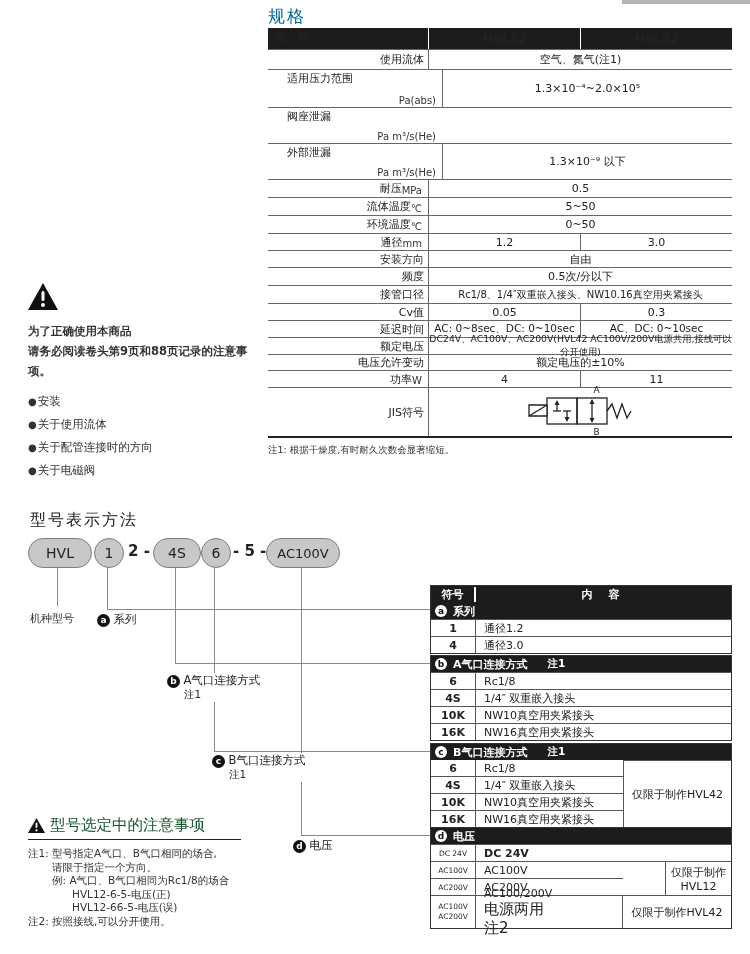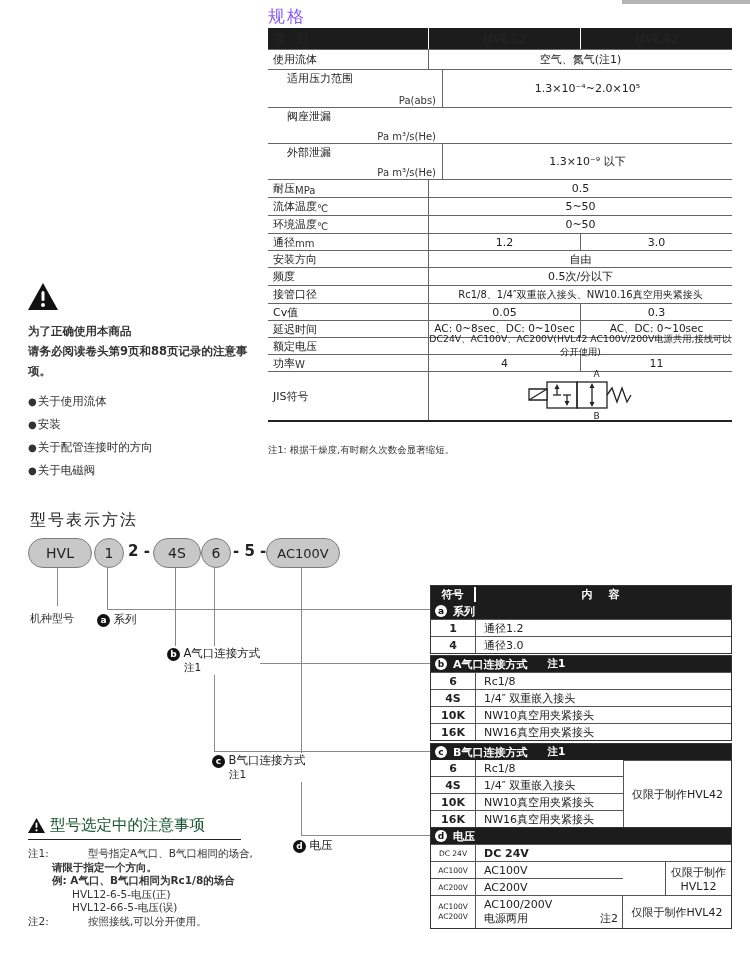--- a/index.html
+++ b/index.html
@@ -2,27 +2,27 @@
 <html><head>
 <meta charset="utf-8">
 <style>
   html,body{margin:0;padding:0;background:#fff;}
   #page{position:relative;width:750px;height:954px;background:#fff;overflow:hidden;
         font-family:"DejaVu Sans","Liberation Sans",sans-serif;color:#2a2a2a;}
   .abs{position:absolute;}
   .line{position:absolute;background:#8a8a8a;z-index:1;}
   .lbl{position:absolute;z-index:2;background:#fff;font-size:11px;color:#333;}
   
-  #spec-title{left:268px;top:5px;font-size:17px;letter-spacing:2px;color:#8b5cf6;}
+  #spec-title{left:268px;top:5px;font-size:17px;letter-spacing:2px;color:#0369a1;}
   #spec{left:268px;top:28px;width:464px;font-size:11px;z-index:2;}
   .srow{display:flex;align-items:stretch;border-bottom:1px solid #666;box-sizing:border-box;}
   .shead{background:#1c1c1c;color:#fff;height:22px;font-weight:bold;}
   .shead .c-label{align-items:center;font-size:12px;letter-spacing:4px;}
   .c-label{width:160px;box-sizing:border-box;display:flex;padding:1px 4px 1px 5px;color:#222;}
-  .c-label.inline{justify-content:flex-start;align-items:center;}
+  .c-label.inline{justify-content:flex-end;align-items:center;}
   .c-label.twoline{flex-direction:column;justify-content:space-between;margin-left:14px;}
   .c-label .unit{font-size:10px;text-align:right;align-self:flex-end;padding-right:2px;color:#333;}
   .c-val{flex:1;border-left:1px solid #666;display:flex;align-items:center;justify-content:center;
          text-align:center;box-sizing:border-box;color:#222;}
   .shead .c-val{border-left:1px solid #fff;font-size:12px;}
   .h20{height:20px}.h38{height:38px}.h36{height:36px}.h18{height:18px}.h17{height:17px}.h16{height:16px}.h50{height:50px}
   .f10{font-size:10px}.f105{font-size:10.5px}.f93{font-size:9.3px}
   .thick{border-bottom:2px solid #222;}
   #spec-foot{left:268px;top:444px;font-size:9.5px;color:#333;}
   
@@ -60,31 +60,31 @@
   .split-body{display:flex;align-items:stretch;}
   .split-left{width:192px;}
   .split-left .trow:first-child{border-top:none;}
   .split-note{flex:1;border-left:1px solid #555;border-top:1px solid #555;display:flex;
         align-items:center;justify-content:center;font-size:11px;color:#222;text-align:center;}
   .vsym{font-size:7.5px;font-weight:normal;}
   .vrow4{display:flex;height:32px;border-top:1px solid #555;}
   .vrow4 .tsym{flex-direction:column;justify-content:center;line-height:10px;}
   .vrow4 .mid{width:146px;padding:2px 4px 2px 8px;box-sizing:border-box;display:flex;
         flex-direction:column;justify-content:center;color:#222;}
-  .vrow4 .mid .l2{display:flex;justify-content:space-between;font-size:11px;}
+  .vrow4 .mid .l2{display:flex;justify-content:space-between;font-size:15px;flex-direction:column;}
   .vrow4 .note{flex:1;border-left:1px solid #555;display:flex;align-items:center;justify-content:center;color:#222;}
   
   #sel{left:28px;top:815px;width:300px;}
   #sel .warn-title{font-size:15.5px;color:#14532d;}
   #sel .title-wrap{display:flex;align-items:center;gap:5px;border-bottom:1.5px solid #222;
         padding-bottom:3px;width:213px;}
   #sel .notes{margin-top:7px;font-size:10.5px;line-height:13.5px;color:#333;}
-  .nrow{display:flex;gap:36px;}
+  .nrow{display:flex;}
   .nlab{width:24px;flex:none;}
-  .ind1{padding-left:24px;font-weight:bold;}
+  .ind1{padding-left:24px;}
   .ind2{padding-left:44px;}
   #tab-strip{left:622px;top:0;width:128px;height:4px;background:#b5b5b5;}
   .jiswrap{position:relative;}
   .jis-a,.jis-b{position:absolute;font-size:9px;color:#222;left:73px;}
   .jis-a{top:-2px;} .jis-b{top:40px;}
 </style>
 </head>
 <body>
 
 <div id="page">
@@ -200,20 +200,26 @@
       <div class="c-val">AC、DC: 0~10sec</div>
     </div>
 
     <div class="srow h17 f93">
       <div class="c-label inline" style="font-size:11px;">
           <span>额定电压</span>
         </div>
       <div class="c-val">DC24V、AC100V、AC200V(HVL42 AC100V/200V电源共用,接线可以分开使用)</div>
     </div>
 
+    <div class="srow h16">
+      <div class="c-label inline">
+          <span>电压允许变动</span>
+        </div>
+      <div class="c-val">额定电压的±10%</div>
+    </div>
 
     <div class="srow h17">
       <div class="c-label inline">
           <span>功率</span>
           <span class="unit">W</span>
         </div>
       <div class="c-val">4</div>
       <div class="c-val">11</div>
     </div>
 
@@ -261,22 +267,22 @@
         <rect x="13.5" y="8" width="3" height="10" rx="1.5" fill="#fff"></rect>
         <circle cx="15" cy="22" r="2" fill="#fff"></circle>
       </svg>
     </div>
     <div class="intro">
       <div>为了正确使用本商品</div>
       <div>请务必阅读卷头第9页和88页记录的注意事</div>
       <div>项。</div>
     </div>
     <div class="bullets">
+      <div>安装</div>
       <div>关于使用流体</div>
-      <div>安装</div>
       <div>关于配管连接时的方向</div>
       <div>关于电磁阀</div>
     </div>
   </div>
 
   <div id="model-title" class="abs">型号表示方法</div>
 
   <div class="pill" style="left:28px;width:62px;">HVL</div>
   <div class="pill" style="left:94px;width:28px;border-radius:50%;">1</div>
   <div class="mtext" style="left:128px;">2 -</div>
@@ -293,21 +299,21 @@
   <div class="line" style="left:107px;top:609px;width:323px;height:1px;"></div>
   <div class="line" style="left:175px;top:663px;width:255px;height:1px;"></div>
   <div class="line" style="left:214px;top:751px;width:216px;height:1px;"></div>
   <div class="line" style="left:301px;top:835px;width:129px;height:1px;"></div>
 
   <div class="lbl" style="left:30px;top:611px;">机种型号</div>
   <div class="lbl" style="left:97px;top:612px;">
     <span class="cl-dark">a</span>
     <span class="t">系列</span>
   </div>
-  <div class="lbl" style="left:167px;top:646px;">
+  <div class="lbl" style="left:167px;top:673px;">
     <span class="cl-dark">b</span>
     <span class="t">A气口连接方式</span>
     <div class="n" style="margin-left:17px;">注1</div>
   </div>
   <div class="lbl" style="left:212px;top:753px;">
     <span class="cl-dark">c</span>
     <span class="t">B气口连接方式</span>
     <div class="n" style="margin-left:17px;">注1</div>
   </div>
   <div class="lbl" style="left:293px;top:838px;">

